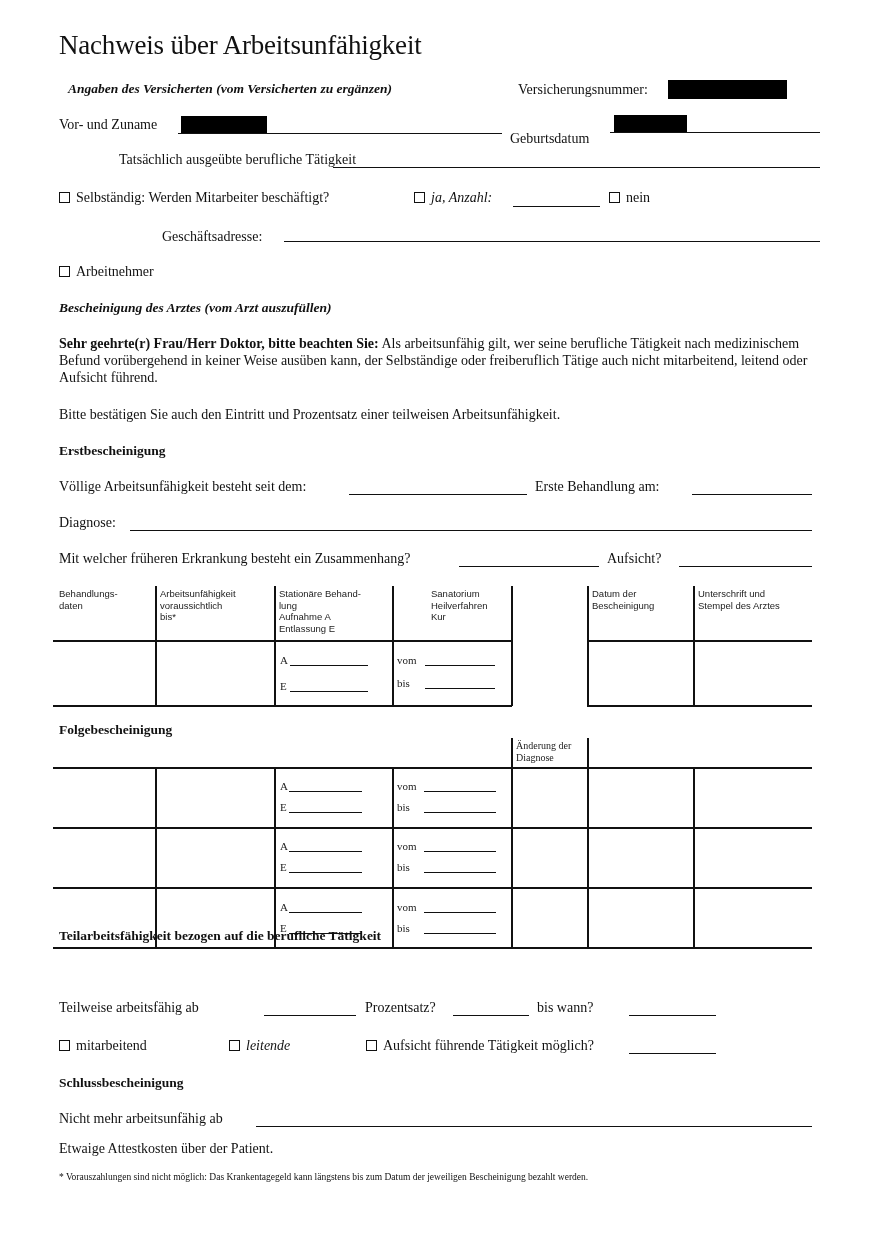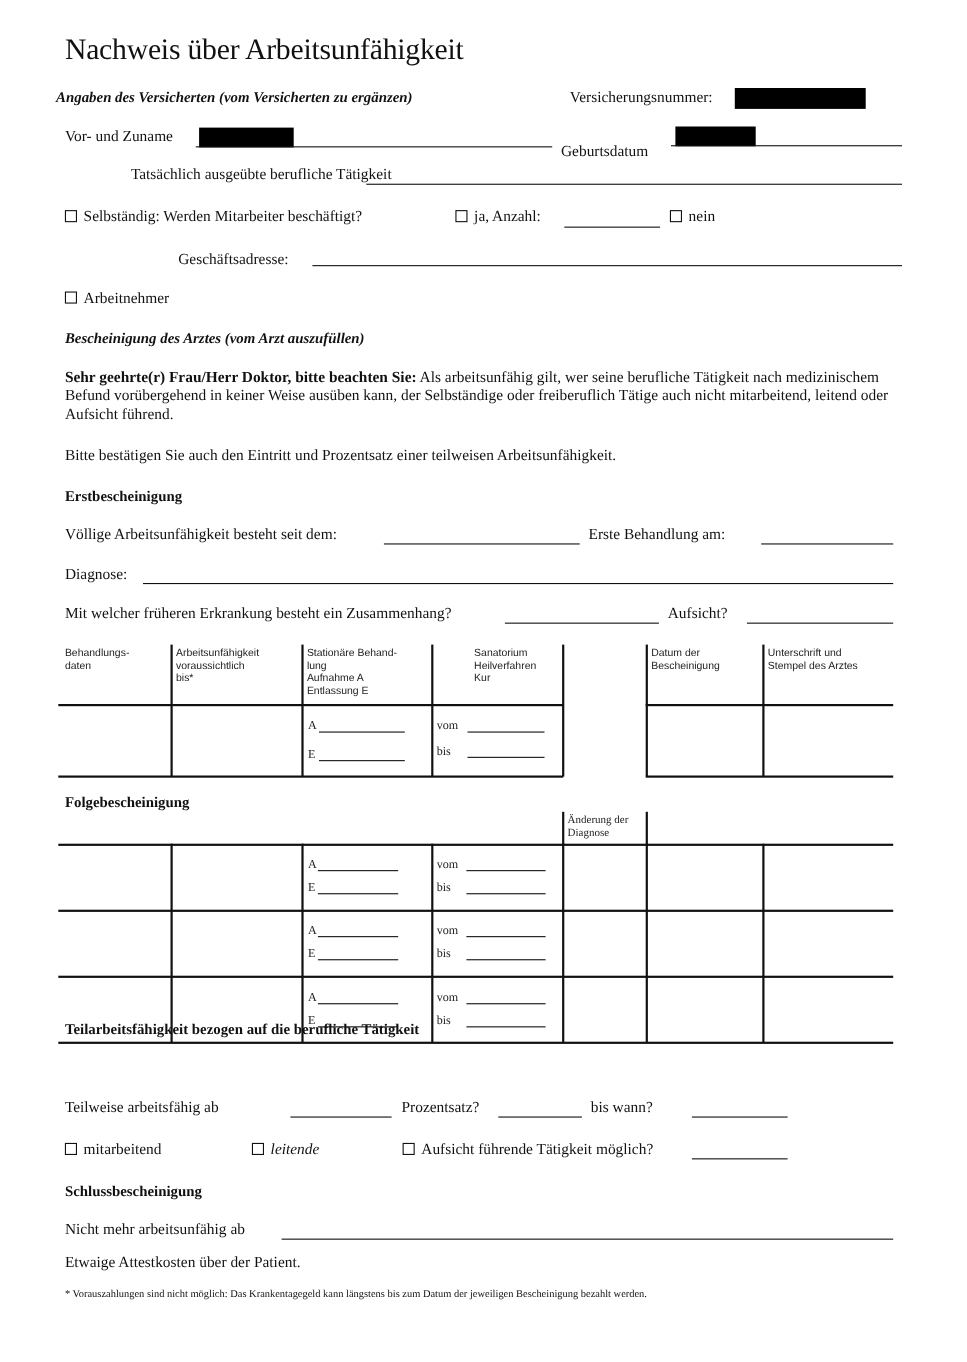--- a/index.html
+++ b/index.html
@@ -20,38 +20,38 @@
         font-size: 9.5px; line-height: 11.5px; white-space: pre-line; color: #222; }
   .cell-t { position: absolute; font-size: 11px; line-height: 12px; white-space: nowrap; color: #222; }
   .para { position: absolute; left: 59px; width: 770px; font-size: 14px; line-height: 17px; }
   .foot { font-size: 9.5px; }
 </style>
 </head>
 <body>
 
 <div class="abs title" style="left:59px; top:30px;">Nachweis über Arbeitsunfähigkeit</div>
 
-<div class="abs t it" style="left:51px; top:81px;text-align:right;">Angaben des Versicherten (vom Versicherten zu ergänzen)</div>
+<div class="abs t it" style="left:68px; top:81px;text-align:right;">Angaben des Versicherten (vom Versicherten zu ergänzen)</div>
 <div class="abs t" style="left:518px; top:82px;">Versicherungsnummer:</div>
 <div class="redact" style="left:668px; top:80px; width:119px; height:19px;"></div>
 
 <div class="abs t" style="left:59px; top:117px;">Vor- und Zuname</div>
 <div class="redact" style="left:181px; top:116px; width:86px; height:18px;"></div>
 <div class="line" style="left:178px; top:133px; width:324px;"></div>
 <div class="abs t" style="left:510px; top:131px;">Geburtsdatum</div>
 <div class="redact" style="left:614px; top:115px; width:73px; height:18px;"></div>
 <div class="line" style="left:610px; top:132px; width:210px;"></div>
 
 <div class="abs t" style="left:75px; top:152px;margin-left:44px;">Tatsächlich ausgeübte berufliche Tätigkeit</div>
 <div class="line" style="left:333px; top:167px; width:487px;"></div>
 
 <div class="abs t" style="left:59px; top:190px;">
   <span class="cb"></span><span>Selbständig: Werden Mitarbeiter beschäftigt?</span>
 </div>
-<div class="abs t" style="left:414px; top:190px;">
+<div class="abs t" style="left:414px; top:190px;font-style:italic;">
   <span class="cb"></span><span>ja, Anzahl:</span>
 </div>
 <div class="line" style="left:513px; top:206px; width:87px; border-top-width:1px;"></div>
 <div class="abs t" style="left:609px; top:190px;">
   <span class="cb"></span><span>nein</span>
 </div>
 
 <div class="abs t" style="left:162px; top:229px;">Geschäftsadresse:</div>
 <div class="line" style="left:284px; top:241px; width:536px;"></div>
 

